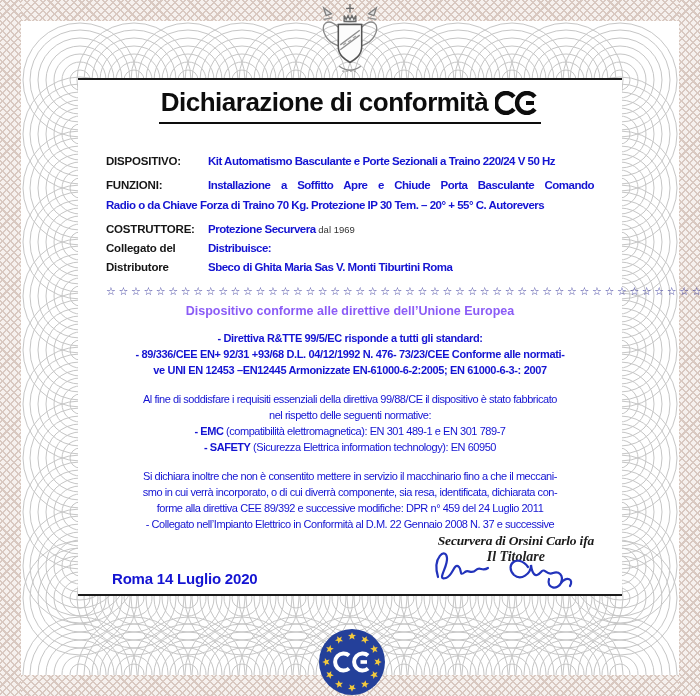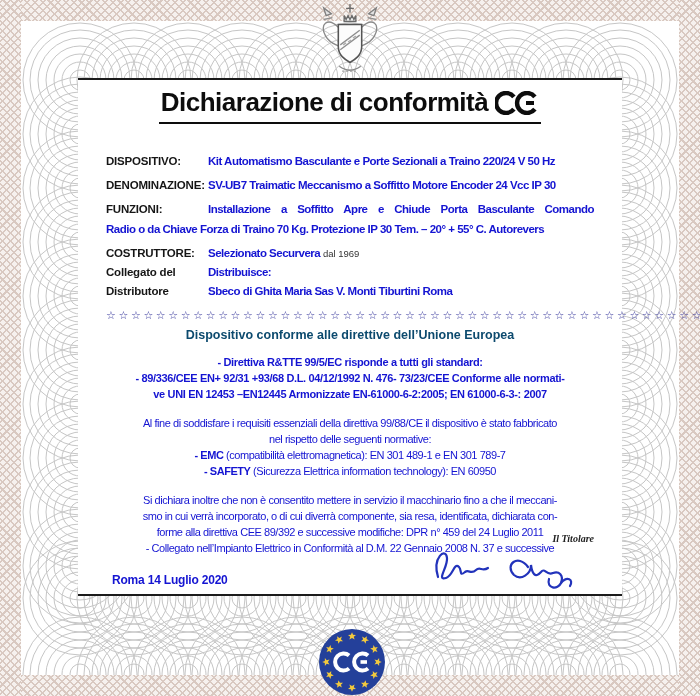--- a/index.html
+++ b/index.html
@@ -28,33 +28,33 @@
   .frow{display:flex;line-height:19px;margin-bottom:5px;}
   .flabel{width:102px;flex:0 0 102px;font-weight:bold;font-size:11.5px;letter-spacing:-0.2px;color:#161616;}
   .fvalue{flex:1;font-weight:bold;font-size:11.5px;letter-spacing:-0.5px;color:#1414d2;white-space:nowrap;}
   .fvalue.just{white-space:normal;text-align:justify;text-align-last:justify;}
   .fullline{font-weight:bold;font-size:11.5px;letter-spacing:-0.5px;color:#1414d2;line-height:19px;
             margin-top:-4px;margin-bottom:5px;white-space:nowrap;}
   .crow{display:flex;line-height:19px;}
   .note{font-weight:normal;font-size:9.5px;color:#333;letter-spacing:0;}
   .stars{margin-top:7px;text-align:center;color:#3d3d9e;font-size:11px;letter-spacing:2.6px;
          white-space:nowrap;line-height:14px;}
-  .heading{margin-top:5px;text-align:center;font-weight:bold;font-size:12.5px;color:#0c4a6e;line-height:17px;}
+  .heading{margin-top:5px;text-align:center;font-weight:bold;font-size:12.5px;color:#8b5cf6;line-height:17px;}
   .para{margin-top:10px;color:#1414d2;font-size:11px;letter-spacing:-0.45px;line-height:16px;}
   .para .ln{white-space:nowrap;text-align:center;}
   .para.boldp{font-weight:bold;letter-spacing:-0.35px;}
   .para .b{font-weight:bold;}
   .gap14{margin-top:13px;}
   .footer{position:absolute;left:28px;right:28px;bottom:3px;height:58px;}
-  .date{position:absolute;left:6px;bottom:4px;color:#1414d2;font-weight:bold;font-size:12px;letter-spacing:-0.2px;}
+  .date{position:absolute;left:6px;bottom:4px;color:#1414d2;font-weight:bold;font-size:15px;letter-spacing:-0.2px;}
   .sigblock{position:absolute;right:0;top:0;text-align:center;}
   .signer{font-family:"Liberation Serif", serif;font-style:italic;font-weight:bold;
           font-size:13.5px;color:#1a1a1a;white-space:nowrap;letter-spacing:-0.2px;}
   .role{font-family:"Liberation Serif", serif;font-style:italic;font-weight:bold;
-        font-size:10px;color:#222;margin-top:0px;}
+        font-size:14px;color:#222;margin-top:0px;}
   .sig-svg{position:absolute;right:-4px;top:12px;}
   
   .eu-badge{position:absolute;left:317px;top:628px;z-index:3;}
 </style>
 </head>
 <body>
 
 <div class="page">
 
   <svg class="bg-svg" width="700" height="696">
@@ -158,32 +158,28 @@
         </g>
       </svg>
     </div>
 
     <div class="fields">
       <div class="frow">
         <span class="flabel">DISPOSITIVO:</span>
         <span class="fvalue">Kit Automatismo Basculante e Porte Sezionali a Traino 220/24 V 50 Hz</span>
       </div>
       <div class="frow">
-        <span class="flabel">DENOMINAZIONE:</span>
-        <span class="fvalue">SV-UB7 Traimatic Meccanismo a Soffitto Motore Encoder 24 Vcc IP 30</span>
-      </div>
-      <div class="frow">
         <span class="flabel">FUNZIONI:</span>
         <span class="fvalue just">Installazione a Soffitto Apre e Chiude Porta Basculante Comando</span>
       </div>
       <div class="fullline">Radio o da Chiave Forza di Traino 70 Kg. Protezione IP 30 Tem. – 20° + 55° C. Autorevers</div>
 
       <div class="crow">
         <span class="flabel">COSTRUTTORE:</span>
-        <span class="fvalue"><span>Selezionato Securvera</span>&nbsp;<span class="note">dal 1969</span></span>
+        <span class="fvalue"><span>Protezione Securvera</span>&nbsp;<span class="note">dal 1969</span></span>
       </div>
       <div class="crow">
         <span class="flabel">Collegato del</span>
         <span class="fvalue">Distribuisce:</span>
       </div>
       <div class="crow">
         <span class="flabel">Distributore</span>
         <span class="fvalue">Sbeco di Ghita Maria Sas V. Monti Tiburtini Roma</span>
       </div>
     </div>
@@ -208,20 +204,21 @@
     <div class="para gap14">
       <div class="ln">Si dichiara inoltre che non è consentito mettere in servizio il macchinario fino a che il meccani-</div>
       <div class="ln">smo in cui verrà incorporato, o di cui diverrà componente, sia resa, identificata, dichiarata con-</div>
       <div class="ln">forme alla direttiva CEE 89/392 e successive modifiche: DPR n° 459 del 24 Luglio 2011</div>
       <div class="ln">- Collegato nell’Impianto Elettrico in Conformità al D.M. 22 Gennaio 2008 N. 37 e successive</div>
     </div>
 
     <div class="footer">
       <div class="date">Roma 14 Luglio 2020</div>
       <div class="sigblock">
+        <div class="signer">Securvera di Orsini Carlo ifa</div>
         <div class="role">Il Titolare</div>
         <svg class="sig-svg" width="170" height="46" viewBox="0 0 170 46">
           <g fill="none" stroke="#2233bb" stroke-width="2.2" stroke-linecap="round">
             <path d="M10,32 C4,12 18,2 19,13 C20,22 8,36 18,33 C25,31 26,17 31,22 C34,25 31,32 37,27 C41,24 43,30 48,25 C52,21 54,27 60,23"></path>
             <path d="M100,22 C90,8 76,20 86,30 C93,36 103,29 103,20 C104,28 107,34 113,27 C117,22 118,31 125,28 C131,26 136,30 133,38 C130,45 118,44 121,34"></path>
             <path d="M133,38 C139,31 146,34 142,41"></path>
           </g>
         </svg>
       </div>
     </div>

